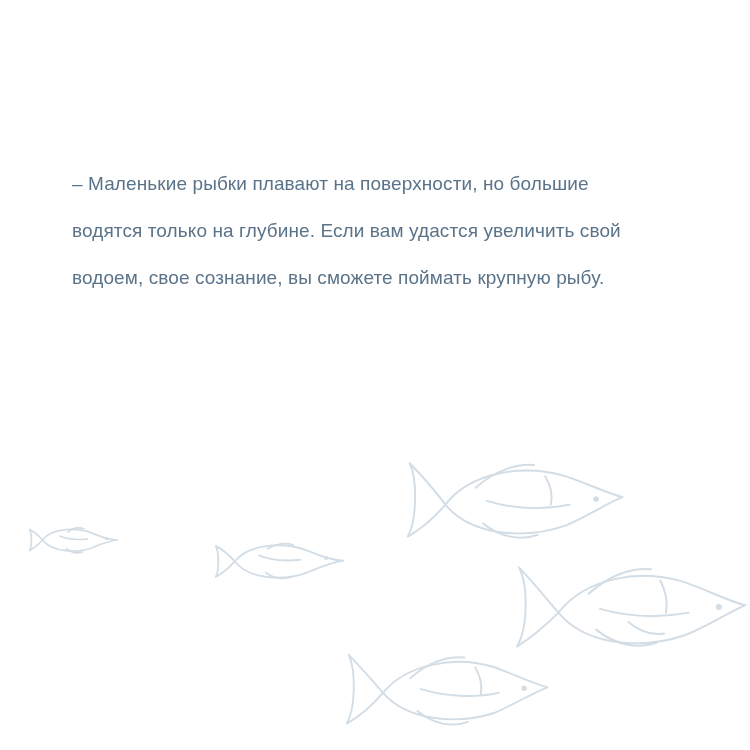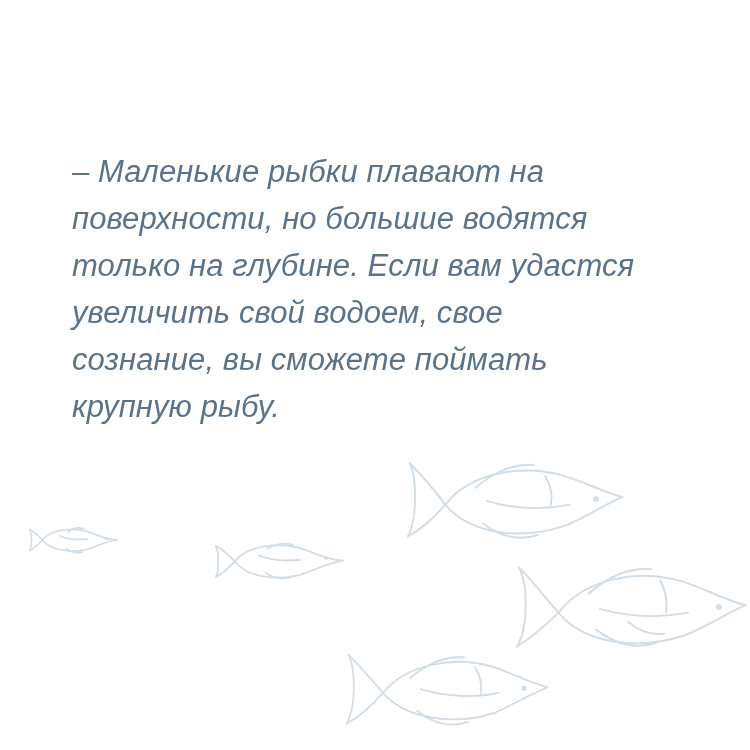--- a/index.html
+++ b/index.html
@@ -14,26 +14,25 @@
   .card {
     position: relative;
     width: 750px;
     height: 750px;
     background: #ffffff;
     overflow: hidden;
   }
   .quote {
     position: absolute;
     left: 72px;
-    top: 148px;
+    top: 160px;
     width: 580px;
     color: #5b7389;
     font-family: "Liberation Sans", sans-serif;
-    font-style: italic;
-    font-size: 31px;
+    font-size: 19px;
     line-height: 47px;
     letter-spacing: 0.1px;
     white-space: pre-line;
     z-index: 3;
   }
   .fish-layer {
     position: absolute;
     inset: 0;
     z-index: 1;
     pointer-events: none;

